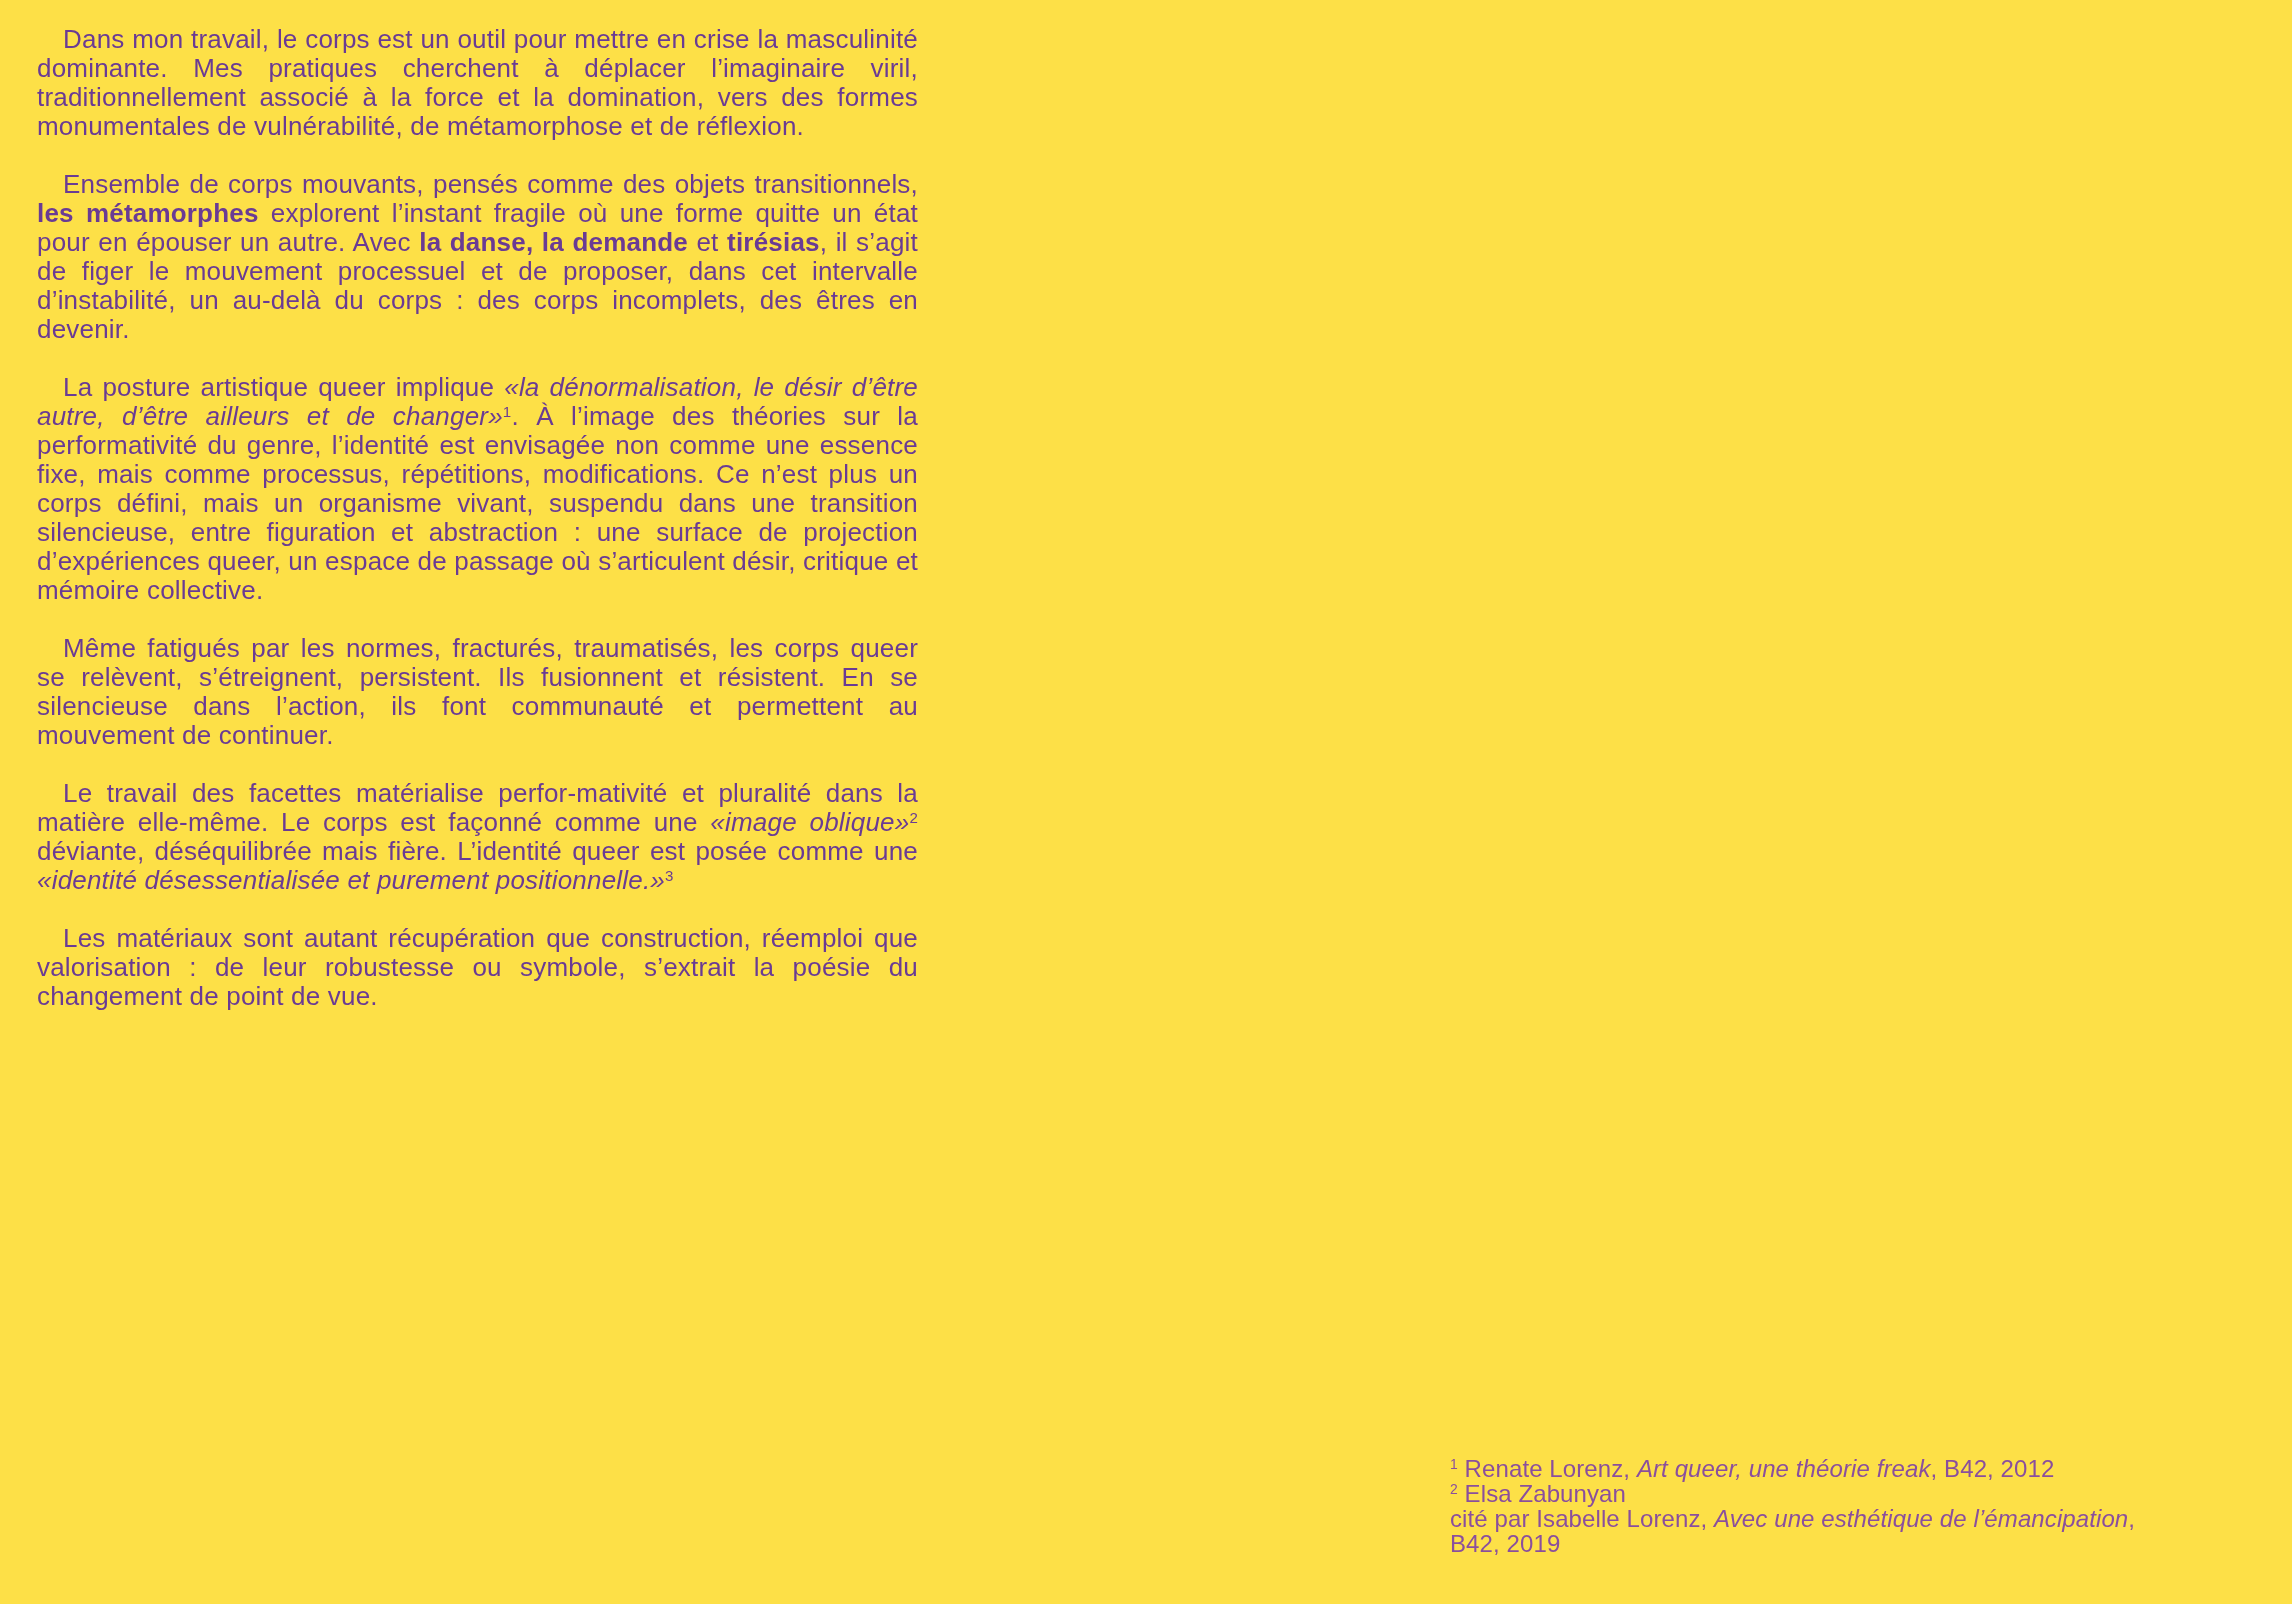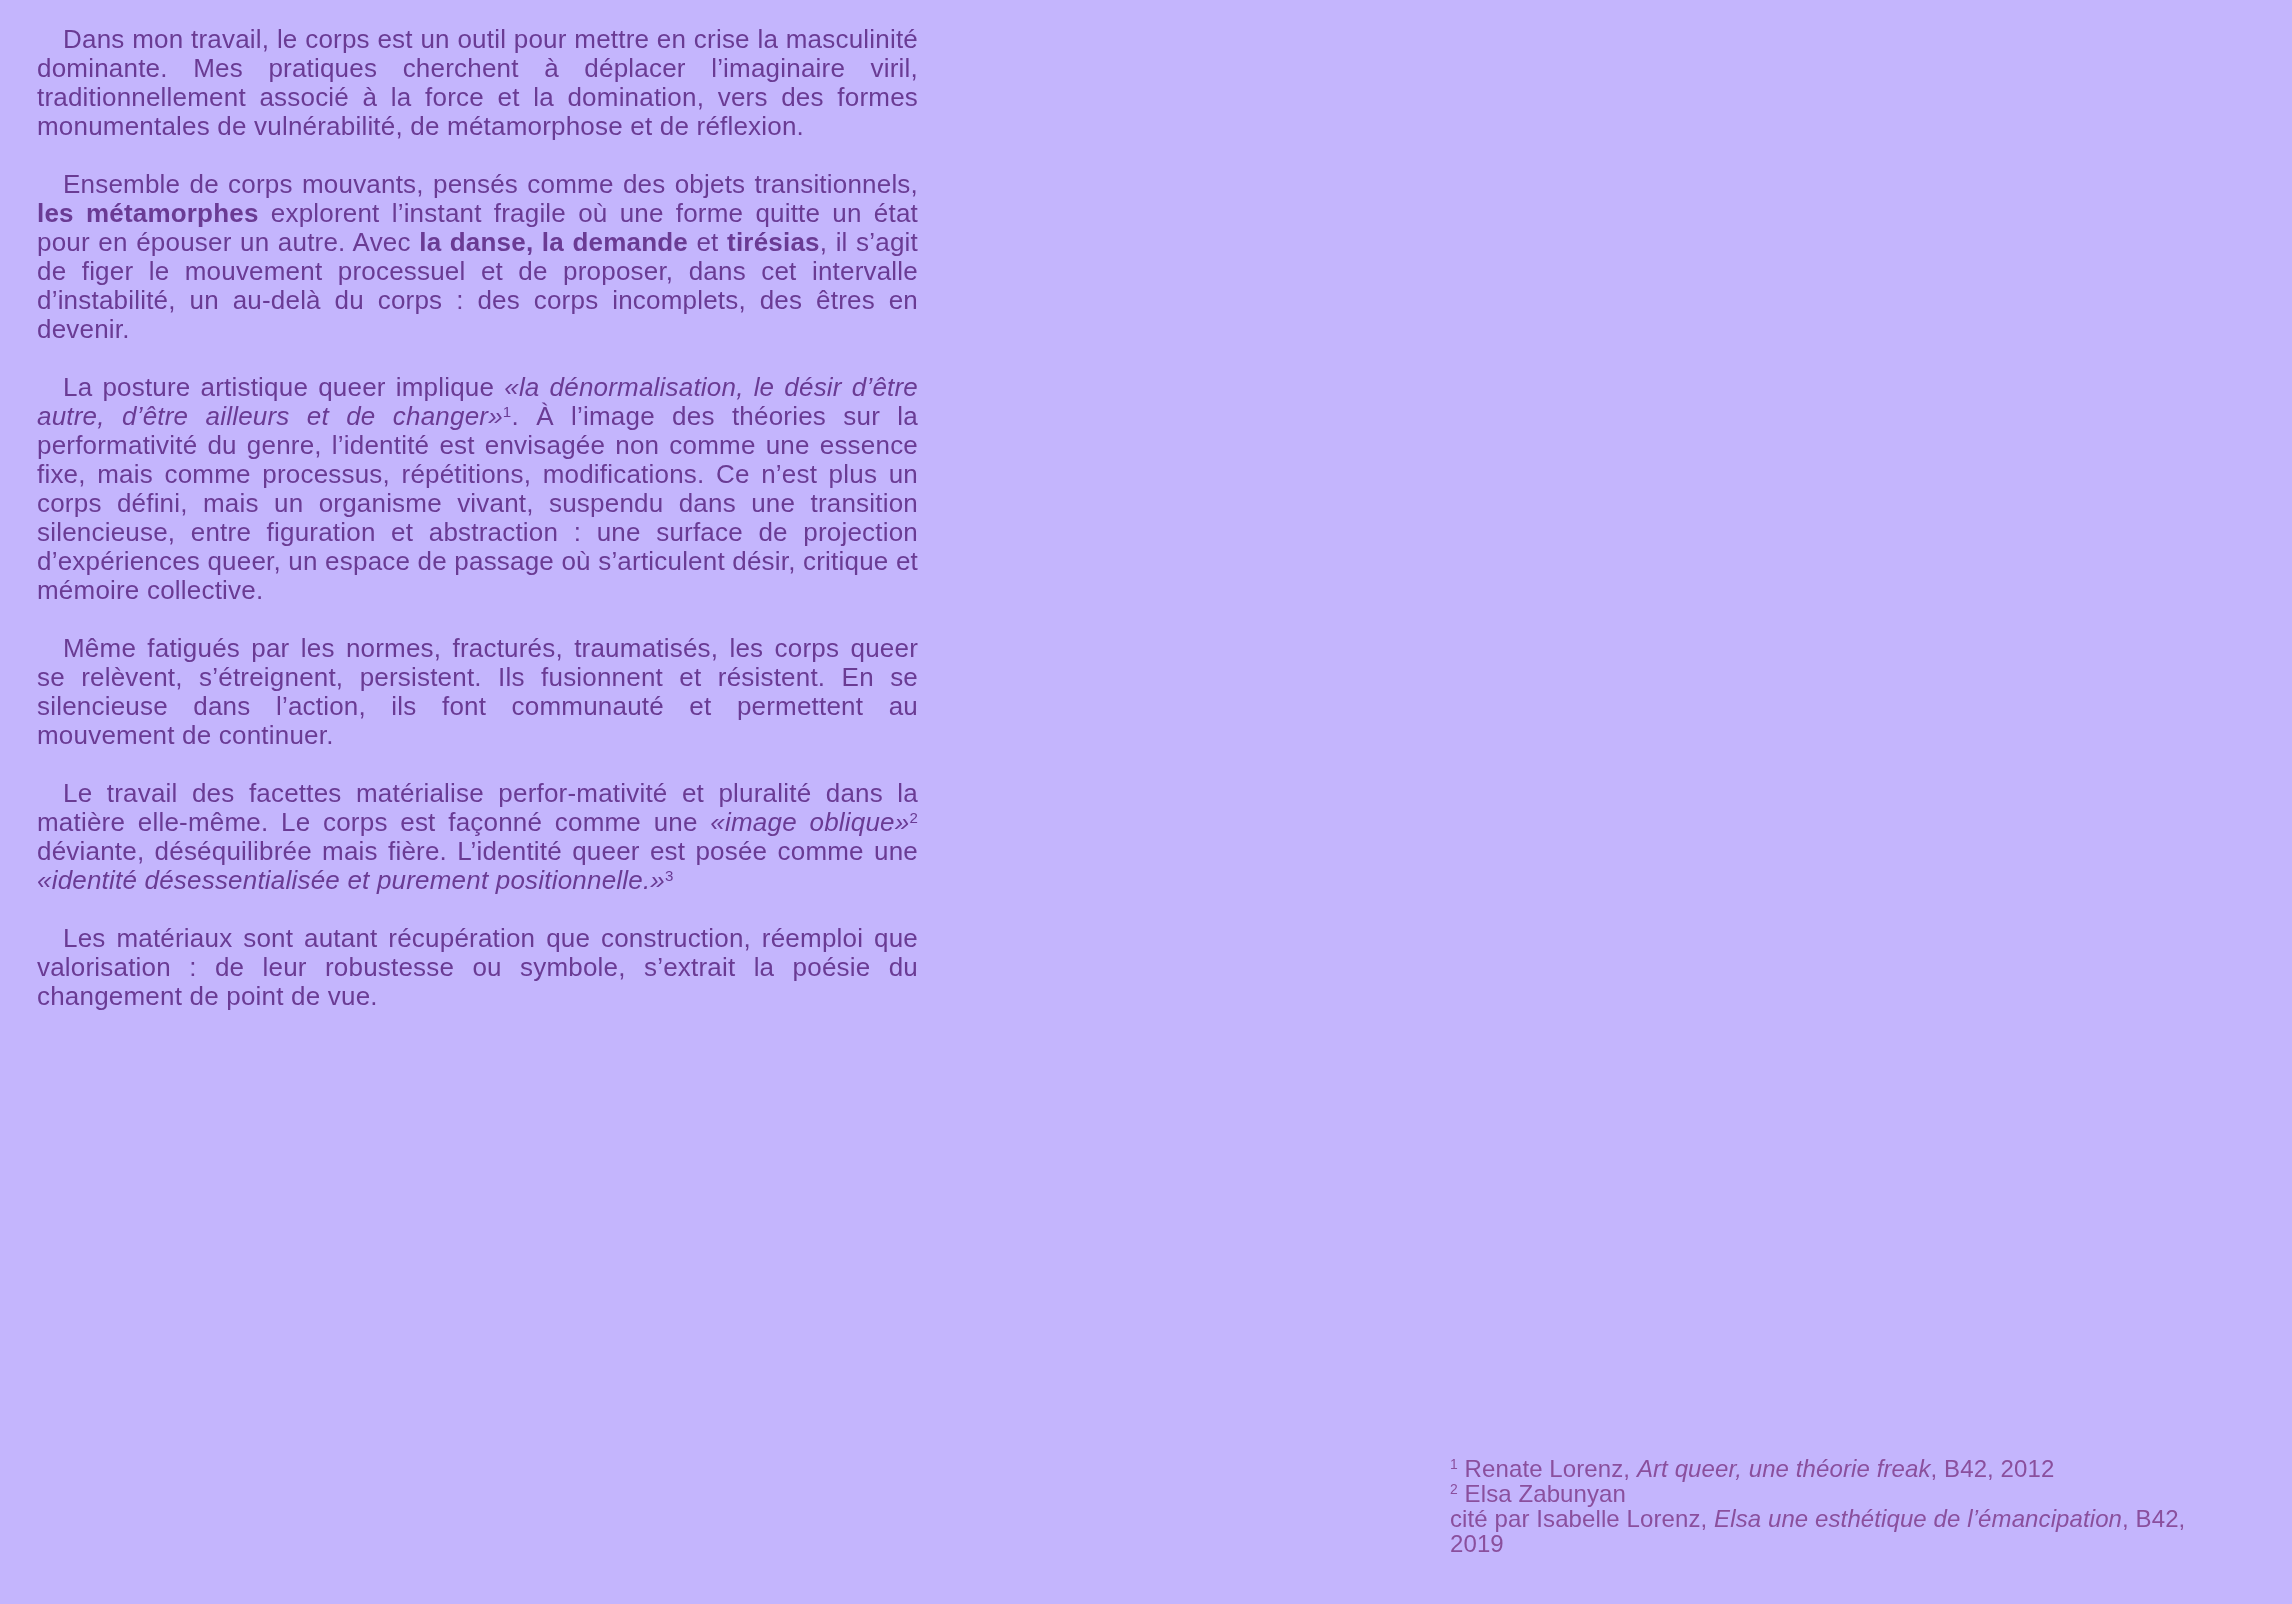--- a/index.html
+++ b/index.html
@@ -11,21 +11,21 @@
   body {
     width: 2292px;
     height: 1605px;
     position: relative;
     font-family: "Liberation Sans", sans-serif;
     overflow: hidden;
   }
   .page {
     position: absolute;
     inset: 0;
-    background: #c4b5fd;
+    background: #fde047;
   }
   .article {
     position: absolute;
     left: 37px;
     top: 25px;
     width: 881px;
   }
   .para {
     margin: 0 0 29px 0;
     font-size: 26px;
@@ -66,16 +66,16 @@
       <p class="para"><span>Dans mon travail, le corps est un outil pour mettre en crise la masculinité dominante. Mes pratiques cherchent à déplacer l’imaginaire viril, traditionnellement associé à la force et la domination, vers des formes monumentales de vulnérabilité, de métamorphose et de réflexion.</span></p>
       <p class="para"><span>Ensemble de corps mouvants, pensés comme des objets transitionnels, </span><span class="run-bi">les métamorphes</span><span> explorent l’instant fragile où une forme quitte un état pour en épouser un autre. Avec </span><span class="run-bi">la danse, la demande</span><span> et </span><span class="run-bi">tirésias</span><span>, il s’agit de figer le mouvement processuel et de proposer, dans cet intervalle d’instabilité, un au-delà du corps : des corps incomplets, des êtres en devenir.</span></p>
       <p class="para"><span>La posture artistique queer implique </span><span class="run-i">«la dénormalisation, le désir d’être autre, d’être ailleurs et de changer»</span><sup class="run-sup">1</sup><span>. À l’image des théories sur la performativité du genre, l’identité est envisagée non comme une essence fixe, mais comme processus, répétitions, modifications. Ce n’est plus un corps défini, mais un organisme vivant, suspendu dans une transition silencieuse, entre figuration et abstraction : une surface de projection d’expériences queer, un espace de passage où s’articulent désir, critique et mémoire collective.</span></p>
       <p class="para"><span>Même fatigués par les normes, fracturés, traumatisés, les corps queer se relèvent, s’étreignent, persistent. Ils fusionnent et résistent. En se silencieuse dans l’action, ils font communauté et permettent au mouvement de continuer.</span></p>
       <p class="para"><span>Le travail des facettes matérialise perfor-mativité et pluralité dans la matière elle-même. Le corps est façonné comme une </span><span class="run-i">«image oblique»</span><sup class="run-sup">2</sup><span> déviante, déséquilibrée mais fière. L’identité queer est posée comme une </span><span class="run-i">«identité désessentialisée et purement positionnelle.»</span><sup class="run-sup">3</sup></p>
       <p class="para"><span>Les matériaux sont autant récupération que construction, réemploi que valorisation : de leur robustesse ou symbole, s’extrait la poésie du changement de point de vue.</span></p>
     </div>
   <div class="footnotes" style="color: rgb(138, 79, 157);">
       <div class="footnote-line"><sup class="run-sup">1</sup><span> Renate Lorenz, </span><span class="run-i">Art queer, une théorie freak</span><span>, B42, 2012</span></div>
       <div class="footnote-line"><sup class="run-sup">2</sup><span> Elsa Zabunyan</span></div>
-      <div class="footnote-line"><span>cité par Isabelle Lorenz, </span><span class="run-i">Elsa une esthétique de l’émancipation</span><span>, B42, 2019</span></div>
+      <div class="footnote-line"><span>cité par Isabelle Lorenz, </span><span class="run-i">Avec une esthétique de l’émancipation</span><span>, B42, 2019</span></div>
     </div>
 </div>
 
 
 </body></html>

